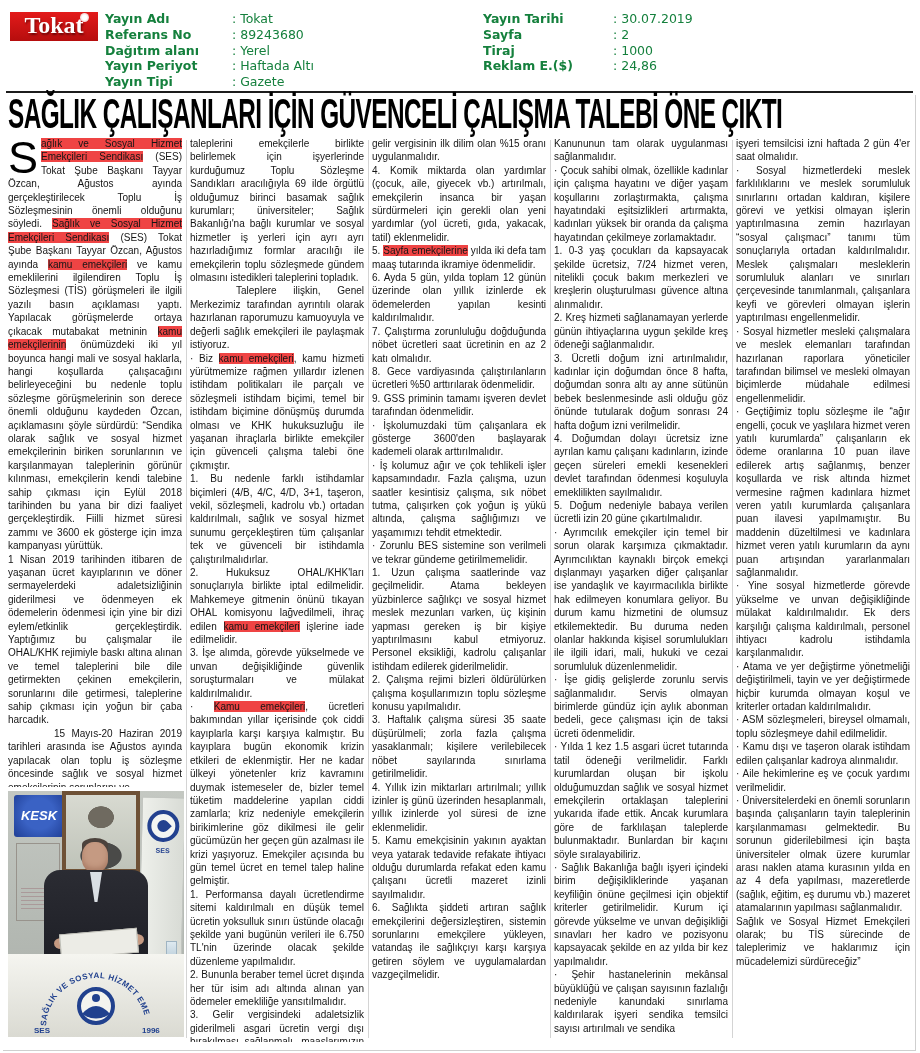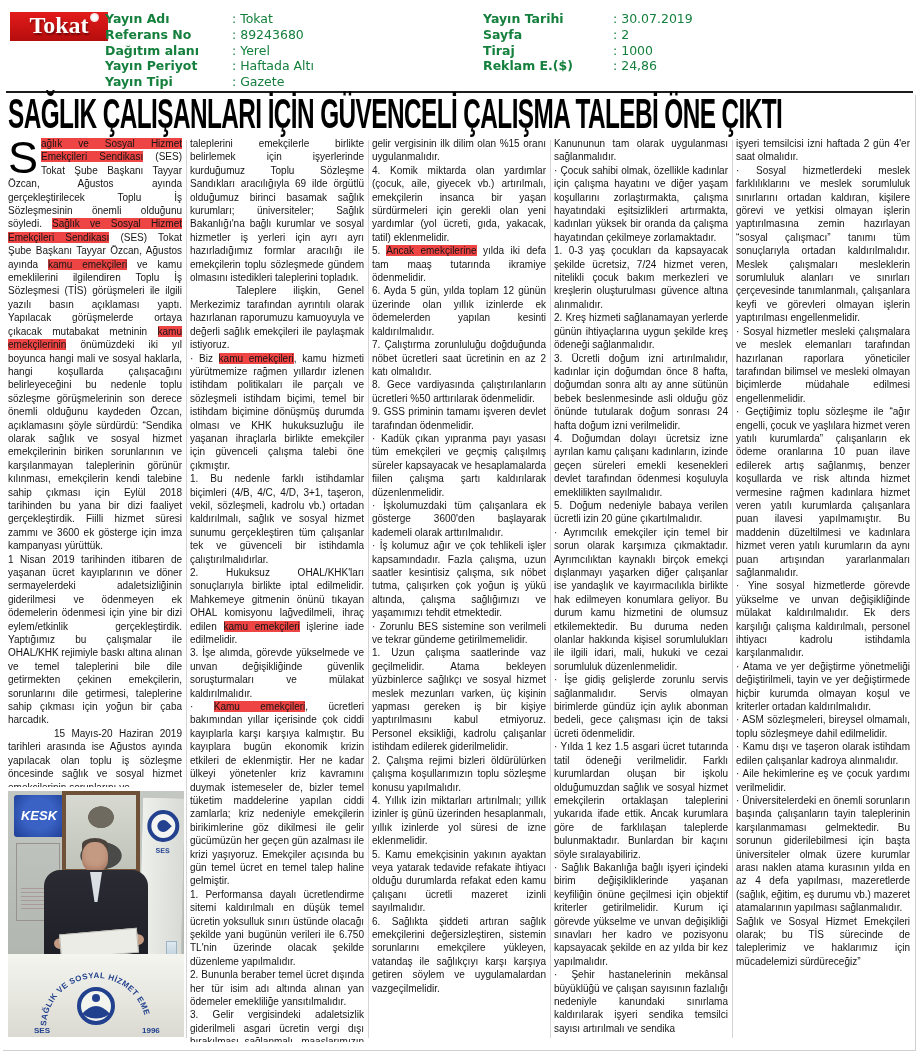--- a/index.html
+++ b/index.html
@@ -1,20 +1,20 @@
 <!DOCTYPE html>
 <html><head>
 <meta charset="utf-8">
 <style>
   html,body{margin:0;padding:0;background:#ffffff;}
   .page{position:relative;width:920px;height:1053px;background:#fff;overflow:hidden;
         font-family:"Liberation Sans",sans-serif;color:#151515;}
 
   
-  .np-logo{position:absolute;left:10px;top:12px;width:98px;height:29px;
+  .np-logo{position:absolute;left:10px;top:12px;width:88px;height:29px;
     background:linear-gradient(180deg,#e31b1b,#b60d0d);
     color:#fff;font-family:"Liberation Serif",serif;font-weight:bold;font-size:24px;
     text-align:center;line-height:27px;text-shadow:1px 2px 2px rgba(70,0,0,.65);}
   .np-logo .crest{position:absolute;right:9px;top:1px;width:9px;height:9px;border-radius:50%;
     background:radial-gradient(circle,#fff 35%,#f2caca 75%,#d88);}
   .meta{position:absolute;top:11px;font-family:"DejaVu Sans",sans-serif;font-size:12.5px;color:#15803d;}
   .meta .mrow{height:15.8px;line-height:15.8px;white-space:nowrap;}
   .meta .mlabel{display:inline-block;font-weight:bold;}
   .meta-left{left:105px;}  .meta-left .mlabel{width:127px;}
   .meta-right{left:455px;margin-left:28px;} .meta-right .mlabel{width:130px;}
@@ -132,31 +132,31 @@
       <p><span>2. Hukuksuz OHAL/KHK'ları sonuçlarıyla birlikte iptal edilmelidir. Mahkemeye gitmenin önünü tıkayan OHAL komisyonu lağvedilmeli, ihraç edilen </span><span class="hl">kamu emekçileri</span><span> işlerine iade edilmelidir.</span></p>
       <p><span>3. İşe alımda, görevde yükselmede ve unvan değişikliğinde güvenlik soruşturmaları ve mülakat kaldırılmalıdır.</span></p>
       <p><span>· </span><span class="hl">Kamu emekçileri</span><span>, ücretleri bakımından yıllar içerisinde çok ciddi kayıplarla karşı karşıya kalmıştır. Bu kayıplara bugün ekonomik krizin etkileri de eklenmiştir. Her ne kadar ülkeyi yönetenler kriz kavramını duymak istemeseler de, bizler temel tüketim maddelerine yapılan ciddi zamlarla; kriz nedeniyle emekçilerin birikimlerine göz dikilmesi ile gelir gücümüzün her geçen gün azalması ile krizi yaşıyoruz. Emekçiler açısında bu gün temel ücret en temel talep haline gelmiştir.</span></p>
       <p><span>1. Performansa dayalı ücretlendirme sitemi kaldırılmalı en düşük temel ücretin yoksulluk sınırı üstünde olacağı şekilde yani bugünün verileri ile 6.750 TL'nin üzerinde olacak şekilde düzenleme yapılmalıdır.</span></p>
       <p><span>2. Bununla beraber temel ücret dışında her tür isim adı altında alınan yan ödemeler emekliliğe yansıtılmalıdır.</span></p>
       <p><span>3. Gelir vergisindeki adaletsizlik giderilmeli asgari ücretin vergi dışı bırakılması sağlanmalı, maaşlarımızın asgari ücret tutarını aşan kısmı için</span></p>
     </div>
   <div class="col c3">
       <p><span>gelir vergisinin ilk dilim olan %15 oranı uygulanmalıdır.</span></p>
       <p><span>4. Komik miktarda olan yardımlar (çocuk, aile, giyecek vb.) artırılmalı, emekçilerin insanca bir yaşan sürdürmeleri için gerekli olan yeni yardımlar (yol ücreti, gıda, yakacak, tatil) eklenmelidir.</span></p>
-      <p><span>5. </span><span class="hl">Ancak emekçilerine</span><span> yılda iki defa tam maaş tutarında ikramiye ödenmelidir.</span></p>
+      <p><span>5. </span><span class="hl">Sayfa emekçilerine</span><span> yılda iki defa tam maaş tutarında ikramiye ödenmelidir.</span></p>
       <p><span>6. Ayda 5 gün, yılda toplam 12 günün üzerinde olan yıllık izinlerde ek ödemelerden yapılan kesinti kaldırılmalıdır.</span></p>
       <p><span>7. Çalıştırma zorunluluğu doğduğunda nöbet ücretleri saat ücretinin en az 2 katı olmalıdır.</span></p>
       <p><span>8. Gece vardiyasında çalıştırılanların ücretleri %50 arttırılarak ödenmelidir.</span></p>
       <p><span>9. GSS priminin tamamı işveren devlet tarafından ödenmelidir.</span></p>
-      <p><span>· Kadük çıkan yıpranma payı yasası tüm emekçileri ve geçmiş çalışılmış süreler kapsayacak ve hesaplamalarda fiilen çalışma şartı kaldırılarak düzenlenmelidir.</span></p>
       <p><span>· İşkolumuzdaki tüm çalışanlara ek gösterge 3600'den başlayarak kademeli olarak arttırılmalıdır.</span></p>
       <p><span>· İş kolumuz ağır ve çok tehlikeli işler kapsamındadır. Fazla çalışma, uzun saatler kesintisiz çalışma, sık nöbet tutma, çalışırken çok yoğun iş yükü altında, çalışma sağlığımızı ve yaşamımızı tehdit etmektedir.</span></p>
       <p><span>· Zorunlu BES sistemine son verilmeli ve tekrar gündeme getirilmemelidir.</span></p>
       <p><span>1. Uzun çalışma saatlerinde vaz geçilmelidir. Atama bekleyen yüzbinlerce sağlıkçı ve sosyal hizmet meslek mezunları varken, üç kişinin yapması gereken iş bir kişiye yaptırılmasını kabul etmiyoruz. Personel eksikliği, kadrolu çalışanlar istihdam edilerek giderilmelidir.</span></p>
       <p><span>2. Çalışma rejimi bizleri öldürülürken çalışma koşullarımızın toplu sözleşme konusu yapılmalıdır.</span></p>
+      <p><span>3. Haftalık çalışma süresi 35 saate düşürülmeli; zorla fazla çalışma yasaklanmalı; kişilere verilebilecek nöbet sayılarında sınırlama getirilmelidir.</span></p>
       <p><span>4. Yıllık izin miktarları artırılmalı; yıllık izinler iş günü üzerinden hesaplanmalı, yıllık izinlerde yol süresi de izne eklenmelidir.</span></p>
       <p><span>5. Kamu emekçisinin yakının ayaktan veya yatarak tedavide refakate ihtiyacı olduğu durumlarda refakat eden kamu çalışanı ücretli mazeret izinli sayılmalıdır.</span></p>
       <p><span>6. Sağlıkta şiddeti artıran sağlık emekçilerini değersizleştiren, sistemin sorunlarını emekçilere yükleyen, vatandaş ile sağlıkçıyı karşı karşıya getiren söylem ve uygulamalardan vazgeçilmelidir.</span></p>
     </div>
   <div class="col c4">
       <p><span>Kanununun tam olarak uygulanması sağlanmalıdır.</span></p>
       <p><span>· Çocuk sahibi olmak, özellikle kadınlar için çalışma hayatını ve diğer yaşam koşullarını zorlaştırmakta, çalışma hayatındaki eşitsizlikleri artırmakta, kadınları yüksek bir oranda da çalışma hayatından çekilmeye zorlamaktadır.</span></p>
       <p><span>1. 0-3 yaş çocukları da kapsayacak şekilde ücretsiz, 7/24 hizmet veren, nitelikli çocuk bakım merkezleri ve kreşlerin oluşturulması güvence altına alınmalıdır.</span></p>
       <p><span>2. Kreş hizmeti sağlanamayan yerlerde günün ihtiyaçlarına uygun şekilde kreş ödeneği sağlanmalıdır.</span></p>
       <p><span>3. Ücretli doğum izni artırılmalıdır, kadınlar için doğumdan önce 8 hafta, doğumdan sonra altı ay anne sütünün bebek beslenmesinde asli olduğu göz önünde tutularak doğum sonrası 24 hafta doğum izni verilmelidir.</span></p>

